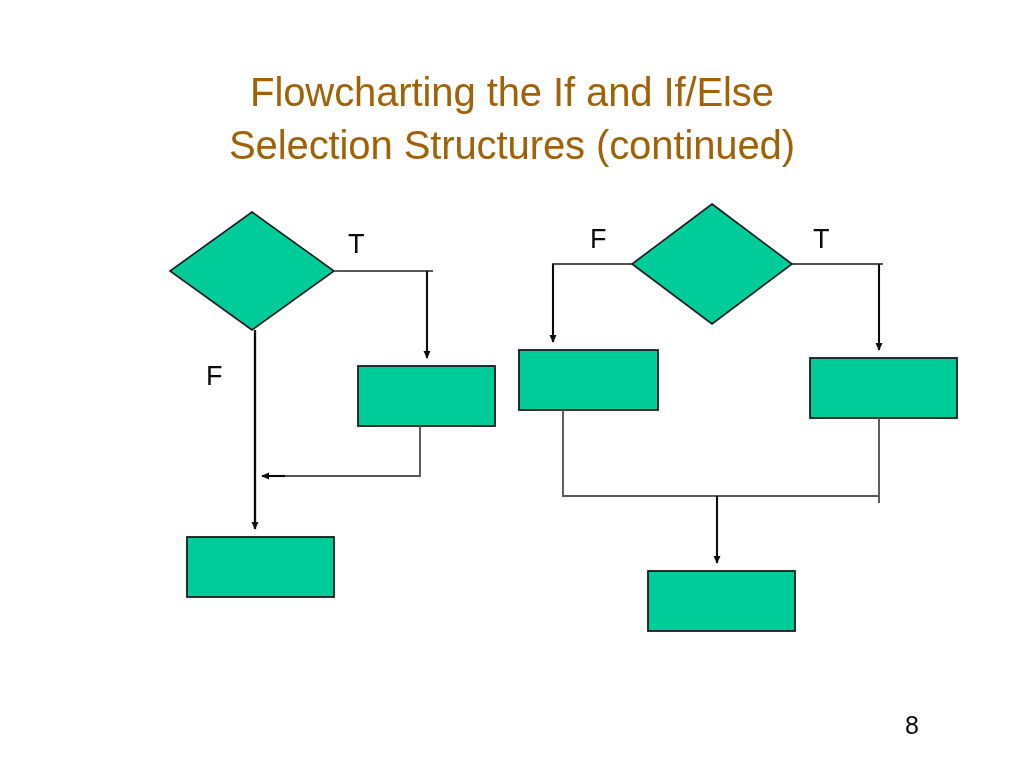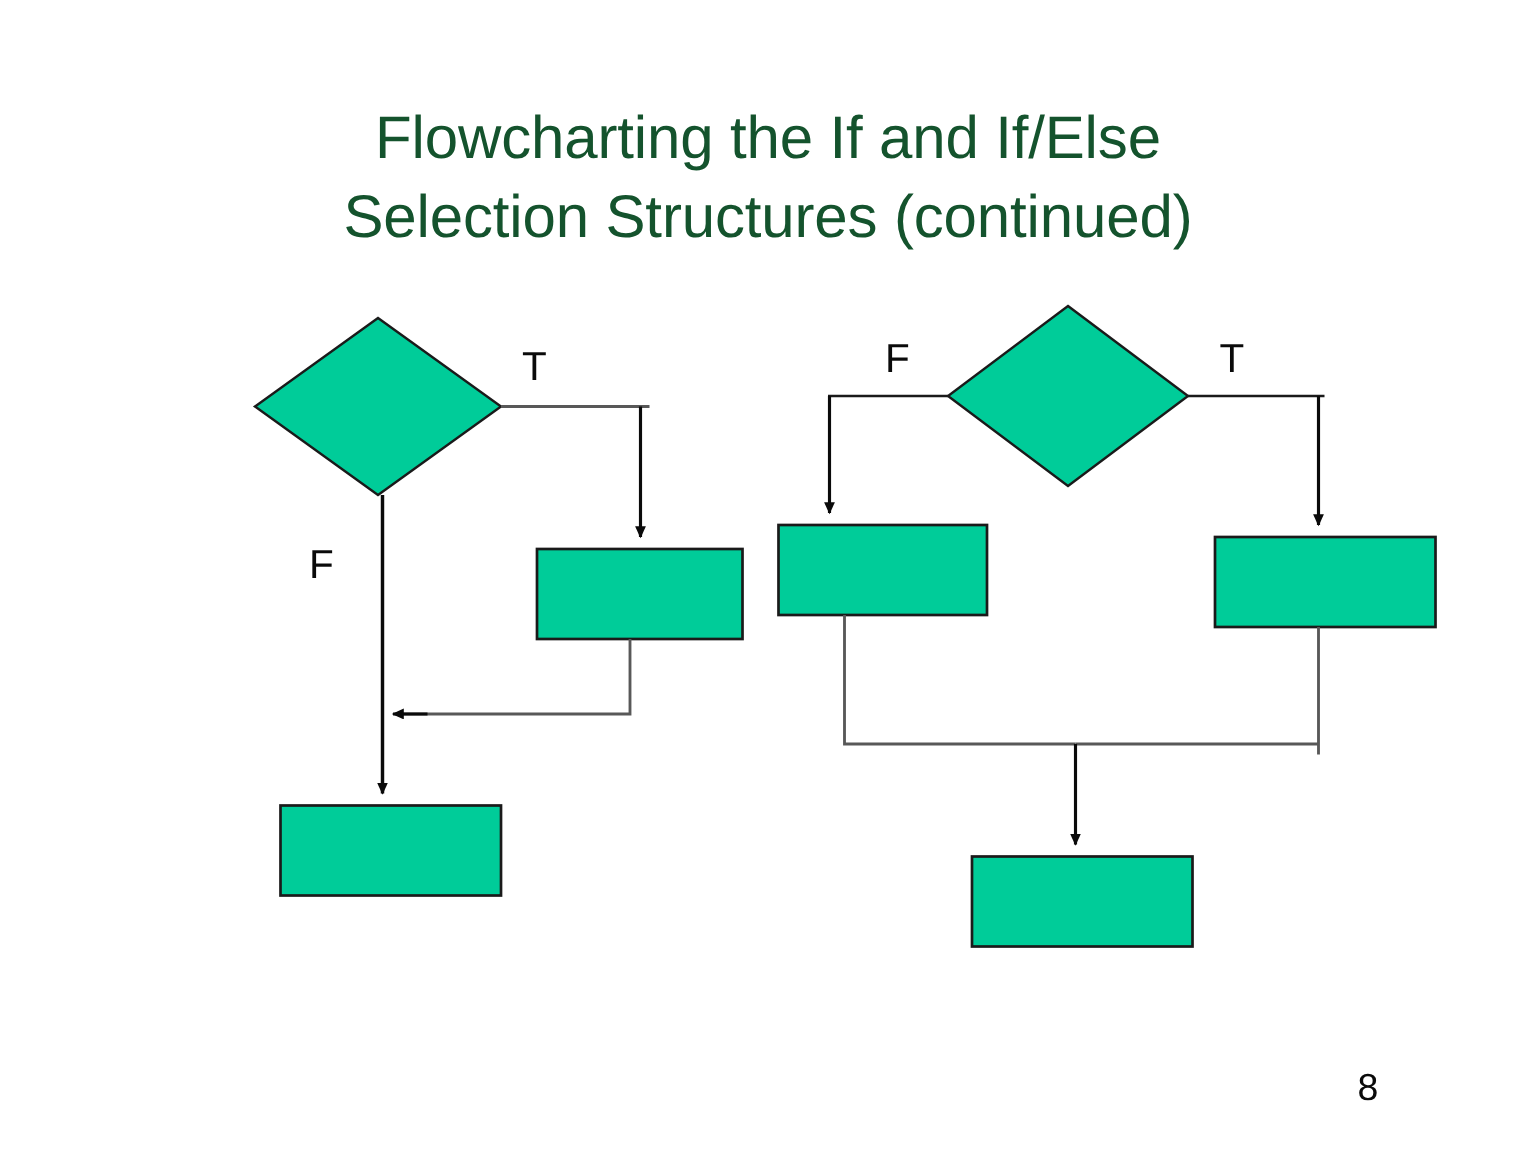--- a/index.html
+++ b/index.html
@@ -26,21 +26,21 @@
     background: #ffffff;
   }
 
   
   #slide-title {
     position: absolute;
     left: 60px;
     top: 66px;
     width: 904px;
     text-align: center;
-    color: #14532d;
+    color: #a16207;
     font-size: 40px;
     line-height: 1.32;
     font-weight: normal;
     letter-spacing: -0.1px;
     white-space: pre-line;
     font-family: "Liberation Sans", sans-serif;
   }
 
   
   .diagram-svg {

